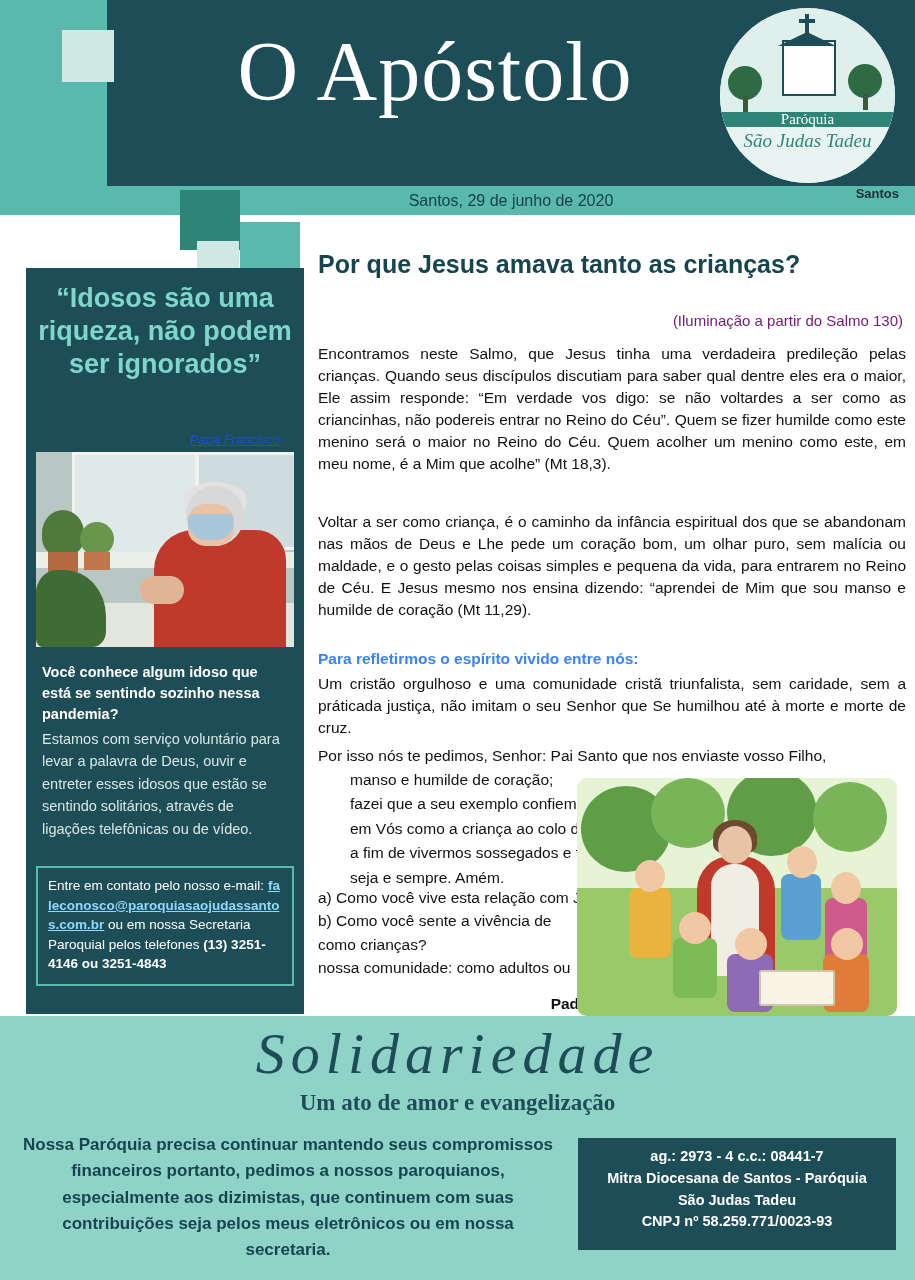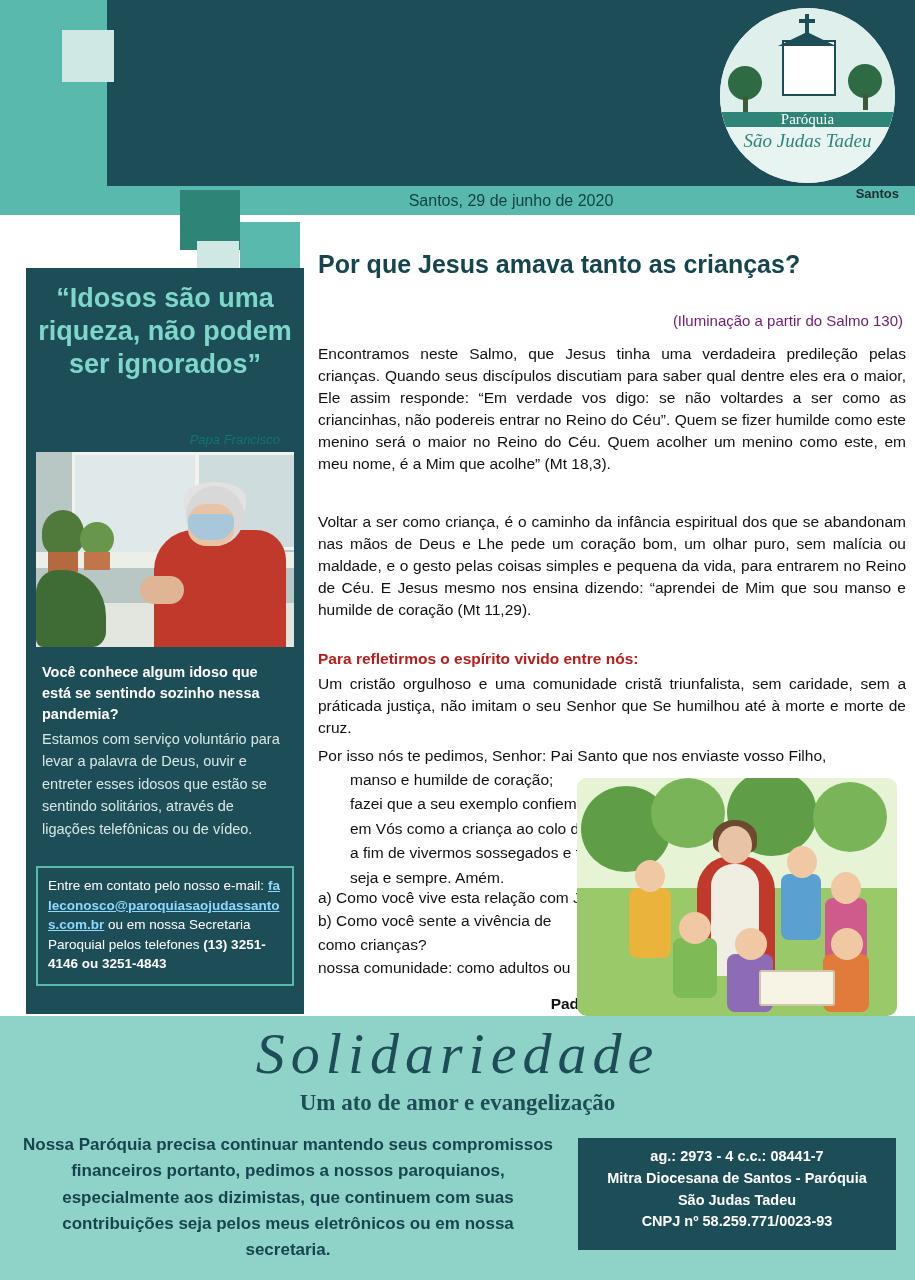--- a/index.html
+++ b/index.html
@@ -88,22 +88,22 @@
     position:absolute; left:26px; top:268px; width:278px; height:746px;
     background:#1d4d56;
   }
   .quote {
     position:absolute; left:36px; top:282px; width:258px;
     text-align:center; color:#7fd6cb;
     font-size:27px; font-weight:bold; line-height:1.22;
   }
   .quote-author {
     position:absolute; left:36px; top:432px; width:258px;
-    text-align:right; color:#0f766e; font-size:13px; font-style:italic;
-    padding-right:14px; box-sizing:border-box;
+    text-align:right; color:#1d4ed8; font-size:13px; font-style:italic;
+    padding-right:14px; box-sizing:border-box;text-decoration:underline;
   }
   .photo {
     position:absolute; left:36px; top:452px; width:258px; height:195px;
     overflow:hidden; background:#9fb8bd;
   }
   .ph-wall { position:absolute; left:0; top:0; width:258px; height:195px; background:#b9c7c4; }
   .ph-window { position:absolute; left:36px; top:0; width:120px; height:100px; background:#dfe9ea; border:3px solid #f2f2ee; }
   .ph-window2 { position:absolute; left:160px; top:0; width:96px; height:92px; background:#cfdcdd; border:3px solid #f2f2ee; }
   .ph-sill { position:absolute; left:0; top:100px; width:258px; height:16px; background:#eceee8; }
   .ph-plant1 { position:absolute; left:6px; top:58px; width:42px; height:46px; border-radius:50% 50% 40% 40%; background:#4f7a3c; }
@@ -145,21 +145,21 @@
   .art-sub {
     position:absolute; left:318px; top:312px; width:585px;
     text-align:right; color:#701a75; font-size:15px;
   }
   .art-p {
     position:absolute; left:318px; width:588px;
     color:#111111; font-size:15.5px; line-height:1.42; text-align:justify;
   }
   .art-p1 { top:343px; }
   .art-p2 { top:511px; }
-  .art-h  { position:absolute; left:318px; top:650px; width:588px; font-size:15.5px; font-weight:bold; color:#b91c1c; }
+  .art-h  { position:absolute; left:318px; top:650px; width:588px; font-size:15.5px; font-weight:bold; color:#3b82f6; }
   .art-p3 { top:673px; }
   .art-p4 { top:745px; }
   .prayer {
     position:absolute; left:318px; top:768px; width:330px;
     color:#111111; font-size:15.5px; line-height:1.58;margin-left:32px;
   }
   .questions {
     position:absolute; left:318px; top:886px; width:320px;
     color:#111111; font-size:15.5px; line-height:1.5;
   }
@@ -220,20 +220,21 @@
     padding-top:8px; box-sizing:border-box;
   }
 </style>
 </head>
 <body>
 
 <div class="header">
   <div class="header-dark"></div>
   <div class="hdr-sq1"></div>
 
+  <div class="masthead">O Apóstolo</div>
   <div class="datebar">Santos, 29 de junho de 2020</div>
 
   <div class="logo">
     <div class="logo-sky"></div>
     <div class="logo-ground"></div>
     <div class="logo-tree" style="left:8px; top:58px;"></div>
     <div class="logo-trunk" style="left:23px; top:88px;"></div>
     <div class="logo-tree" style="left:128px; top:56px;"></div>
     <div class="logo-trunk" style="left:143px; top:86px;"></div>
     <div class="logo-tree2" style="left:40px; top:66px;"></div>

